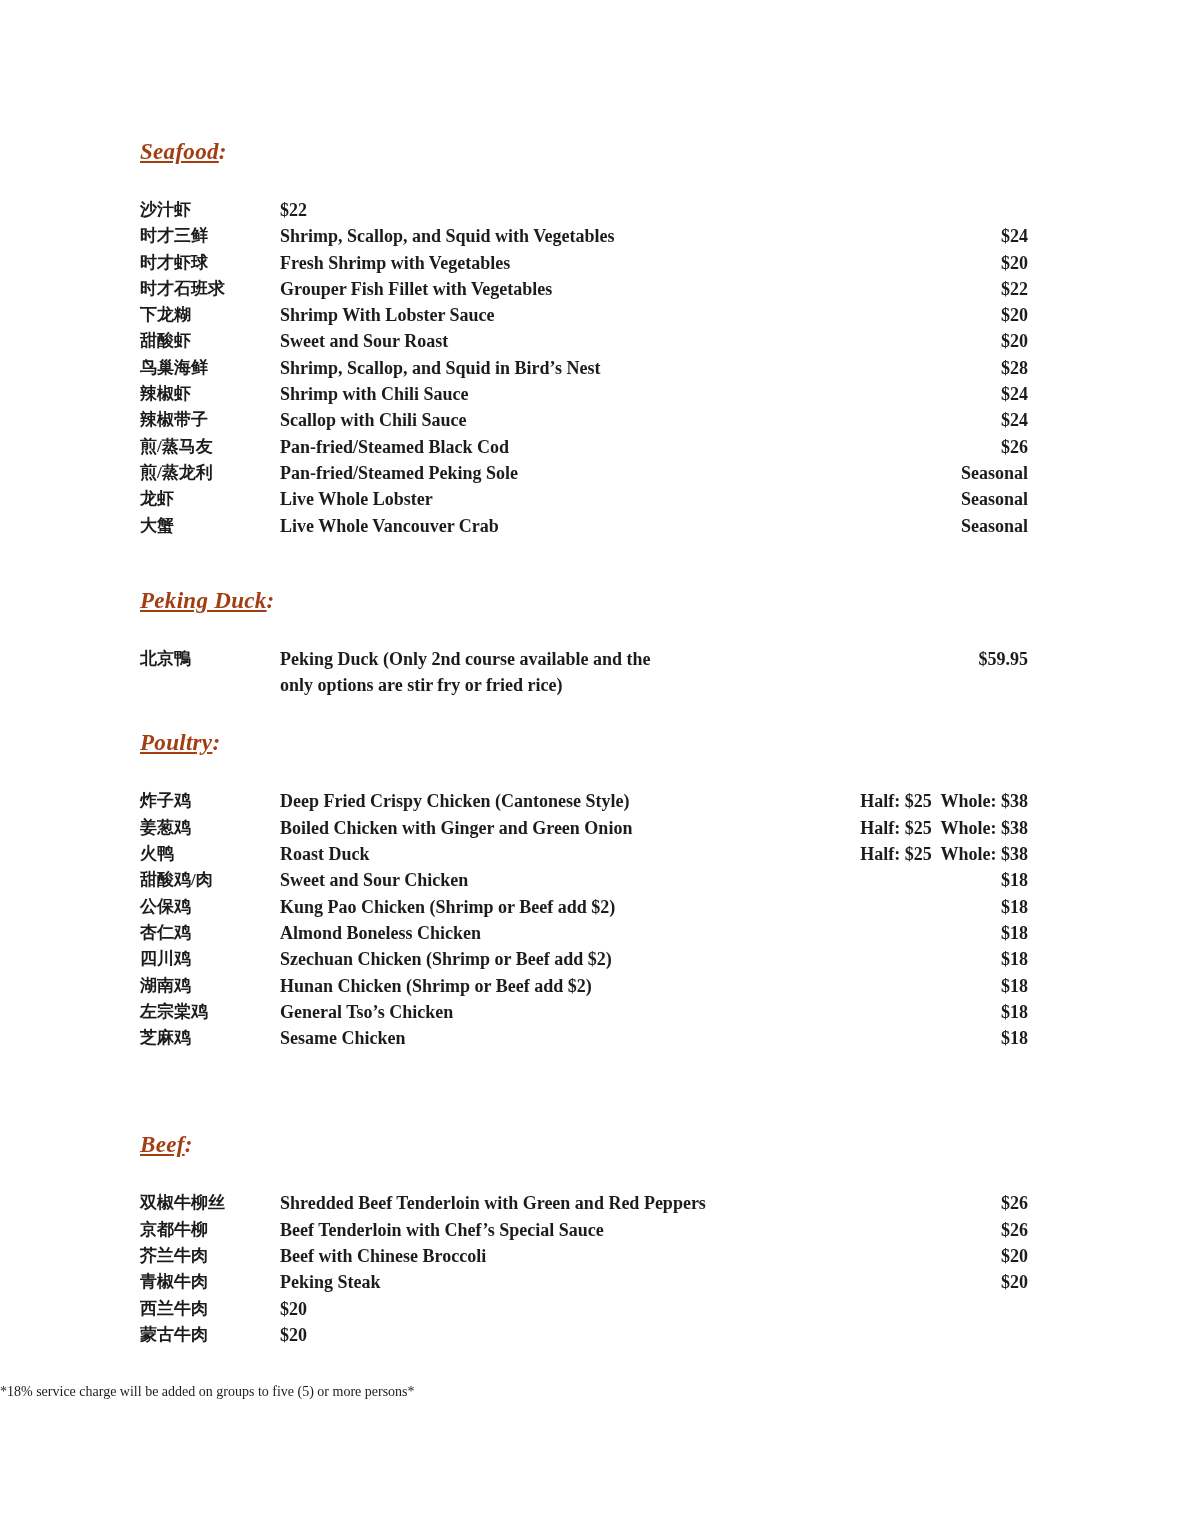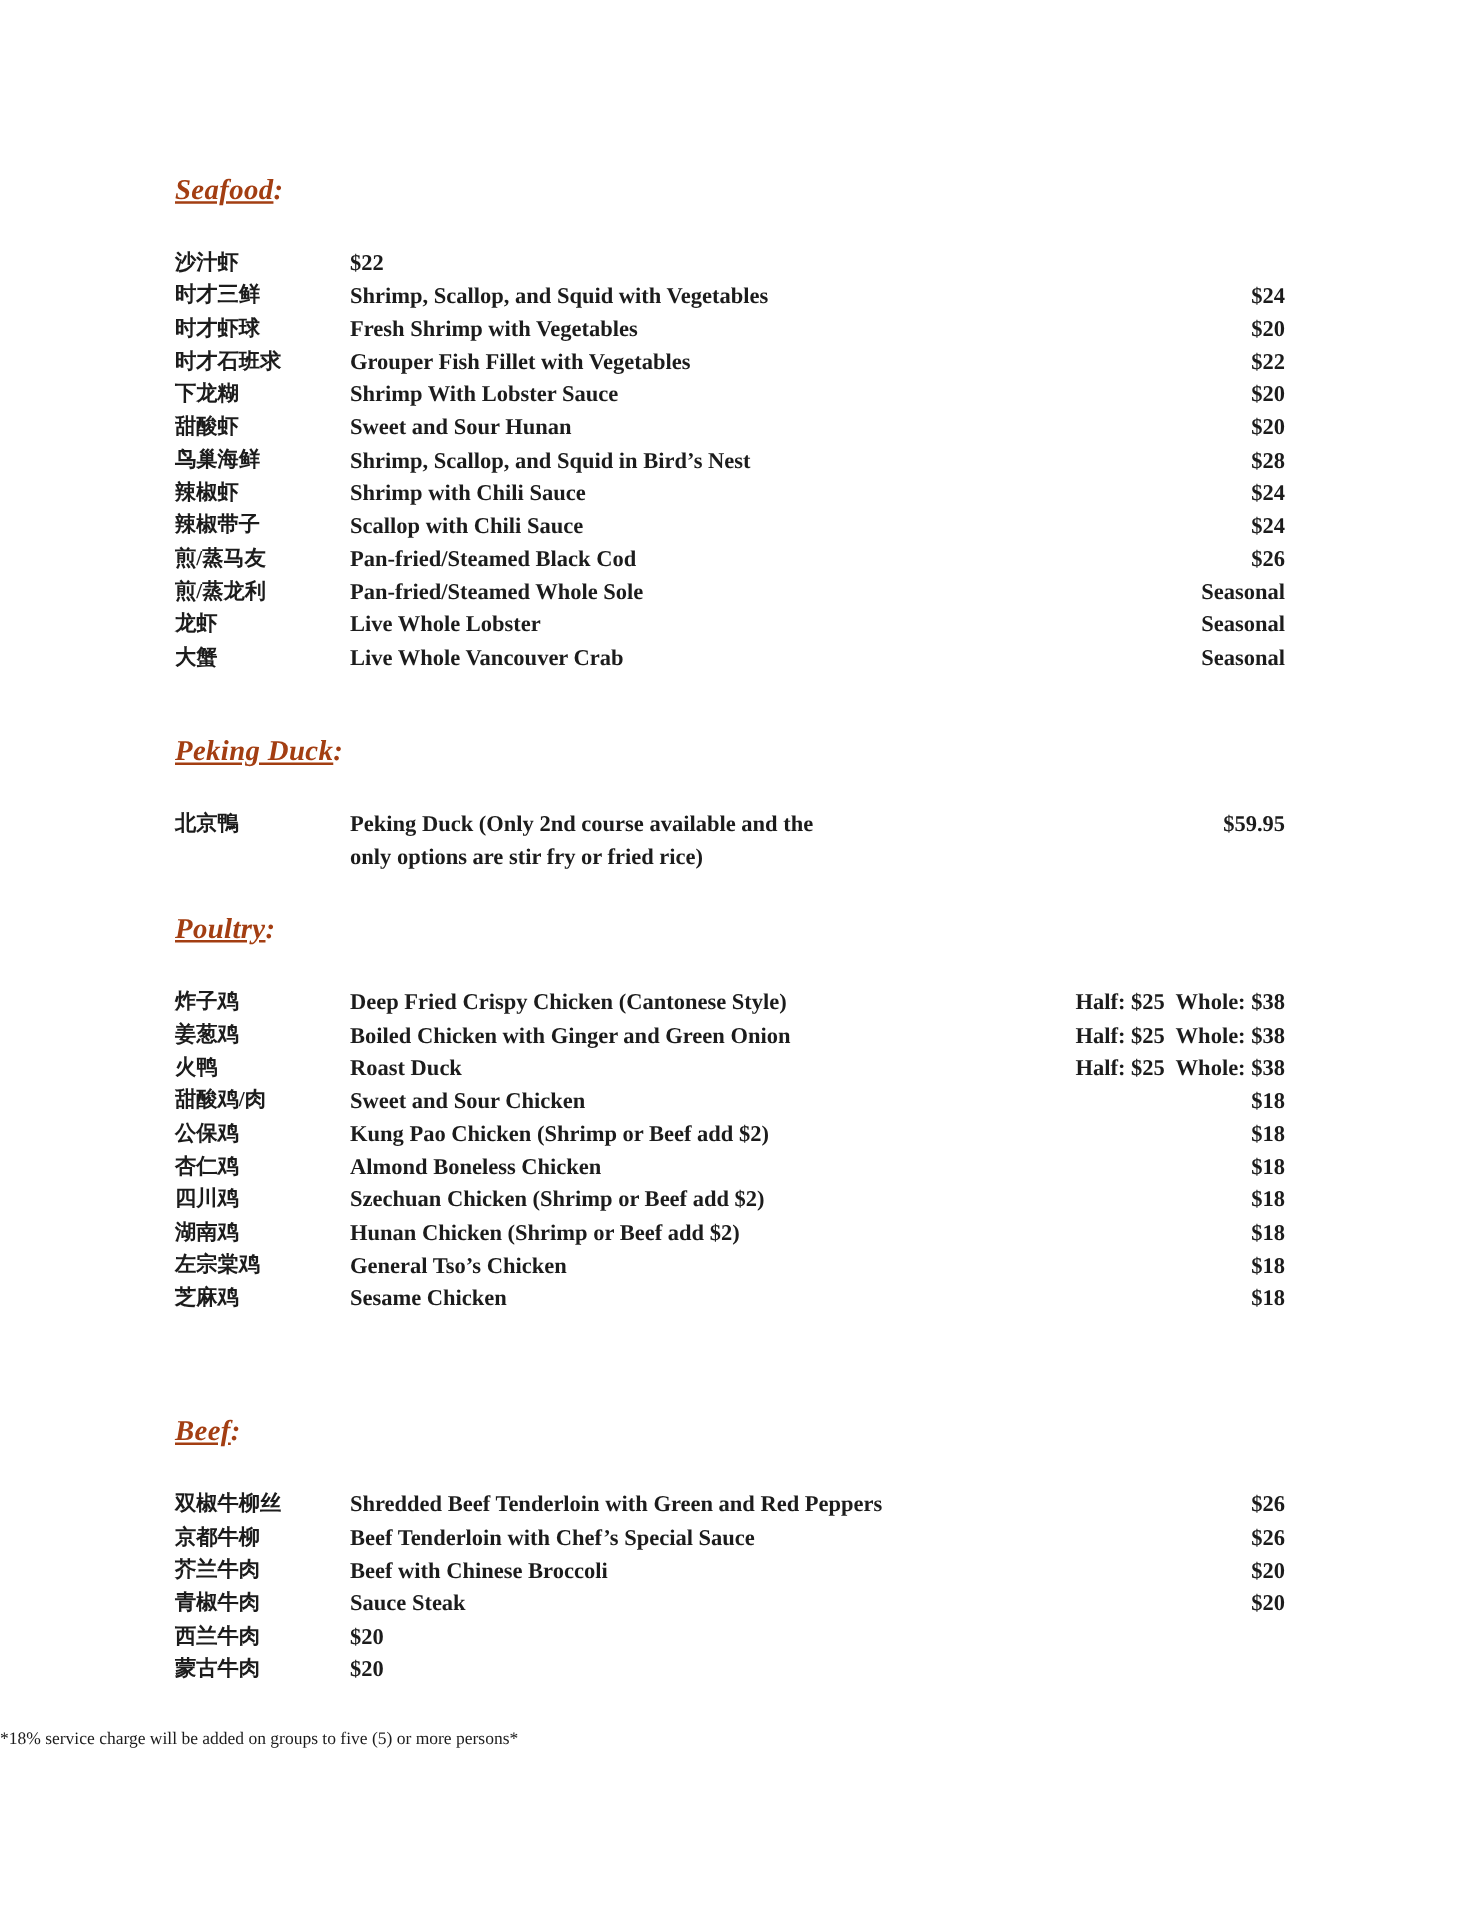--- a/index.html
+++ b/index.html
@@ -103,21 +103,21 @@
     <div class="cn">下龙糊</div>
     <div class="en">
               <div>Shrimp With Lobster Sauce</div>
             </div>
     <div class="price">$20</div>
   </div>
 
   <div class="row">
     <div class="cn">甜酸虾</div>
     <div class="en">
-              <div>Sweet and Sour Hunan</div>
+              <div>Sweet and Sour Roast</div>
             </div>
     <div class="price">$20</div>
   </div>
 
   <div class="row">
     <div class="cn">鸟巢海鲜</div>
     <div class="en">
               <div>Shrimp, Scallop, and Squid in Bird’s Nest</div>
             </div>
     <div class="price">$28</div>
@@ -143,21 +143,21 @@
     <div class="cn">煎/蒸马友</div>
     <div class="en">
               <div>Pan-fried/Steamed Black Cod</div>
             </div>
     <div class="price">$26</div>
   </div>
 
   <div class="row">
     <div class="cn">煎/蒸龙利</div>
     <div class="en">
-              <div>Pan-fried/Steamed Whole Sole</div>
+              <div>Pan-fried/Steamed Peking Sole</div>
             </div>
     <div class="price">Seasonal</div>
   </div>
 
   <div class="row">
     <div class="cn">龙虾</div>
     <div class="en">
               <div>Live Whole Lobster</div>
             </div>
     <div class="price">Seasonal</div>
@@ -295,21 +295,21 @@
     <div class="cn">芥兰牛肉</div>
     <div class="en">
               <div>Beef with Chinese Broccoli</div>
             </div>
     <div class="price">$20</div>
   </div>
 
   <div class="row">
     <div class="cn">青椒牛肉</div>
     <div class="en">
-              <div>Sauce Steak</div>
+              <div>Peking Steak</div>
             </div>
     <div class="price">$20</div>
   </div>
 
   <div class="row">
     <div class="cn">西兰牛肉</div>
     <div class="price">$20</div>
   </div>
 
   <div class="row">

